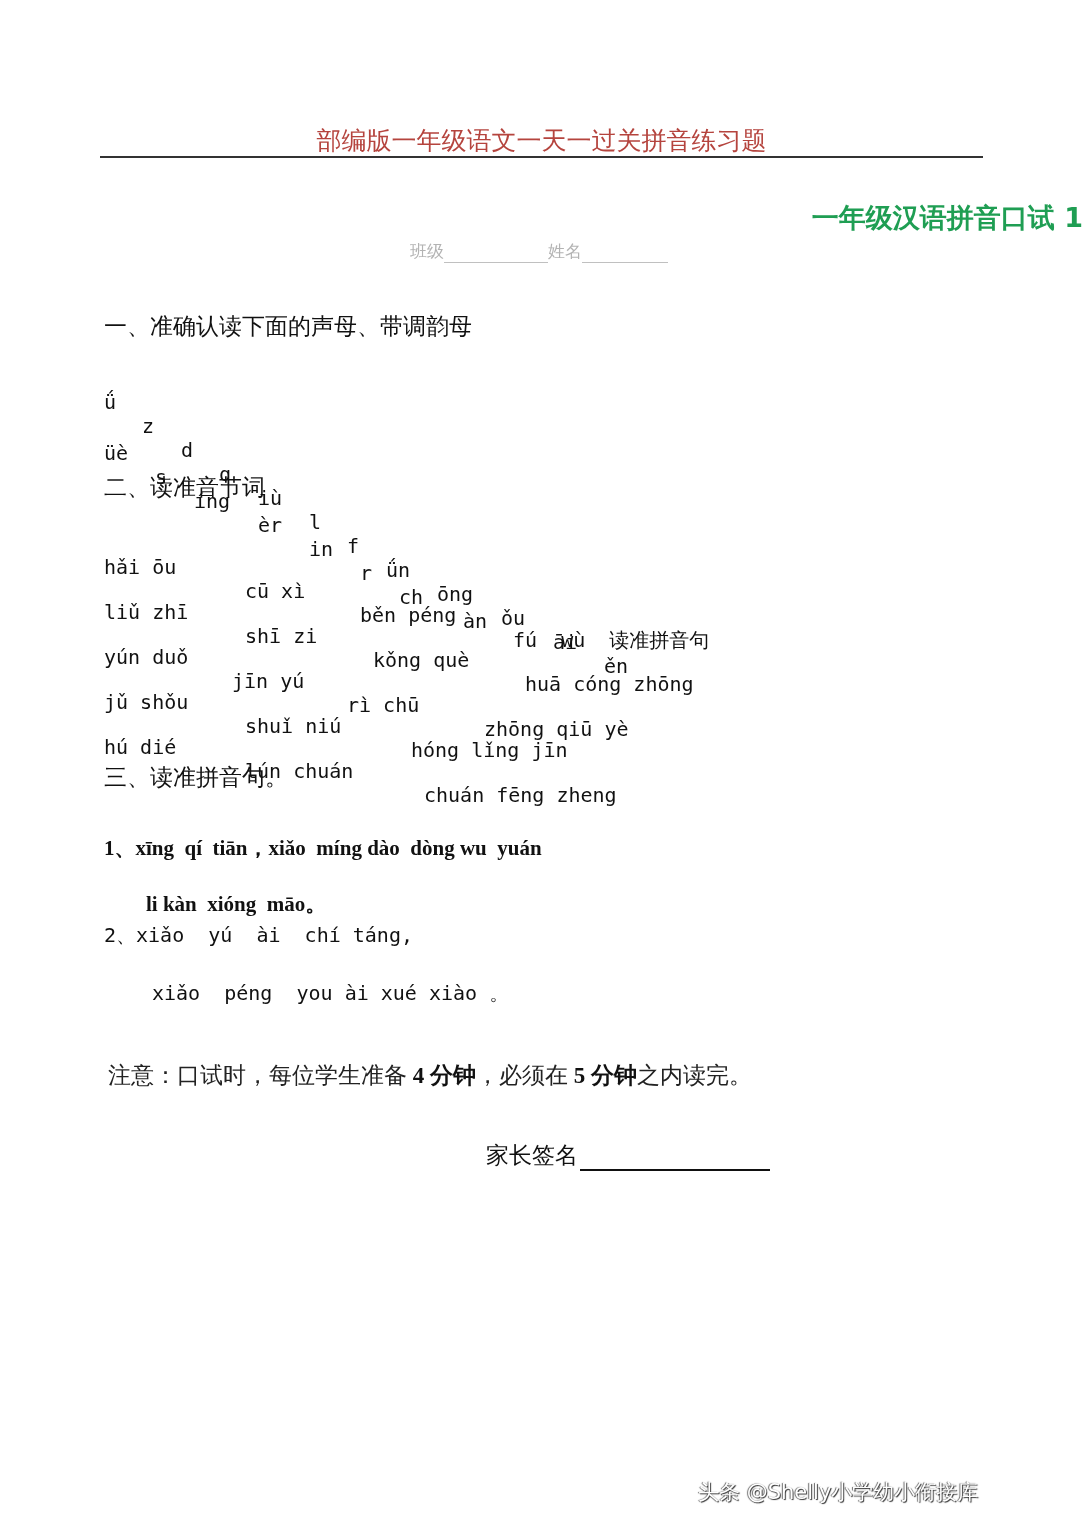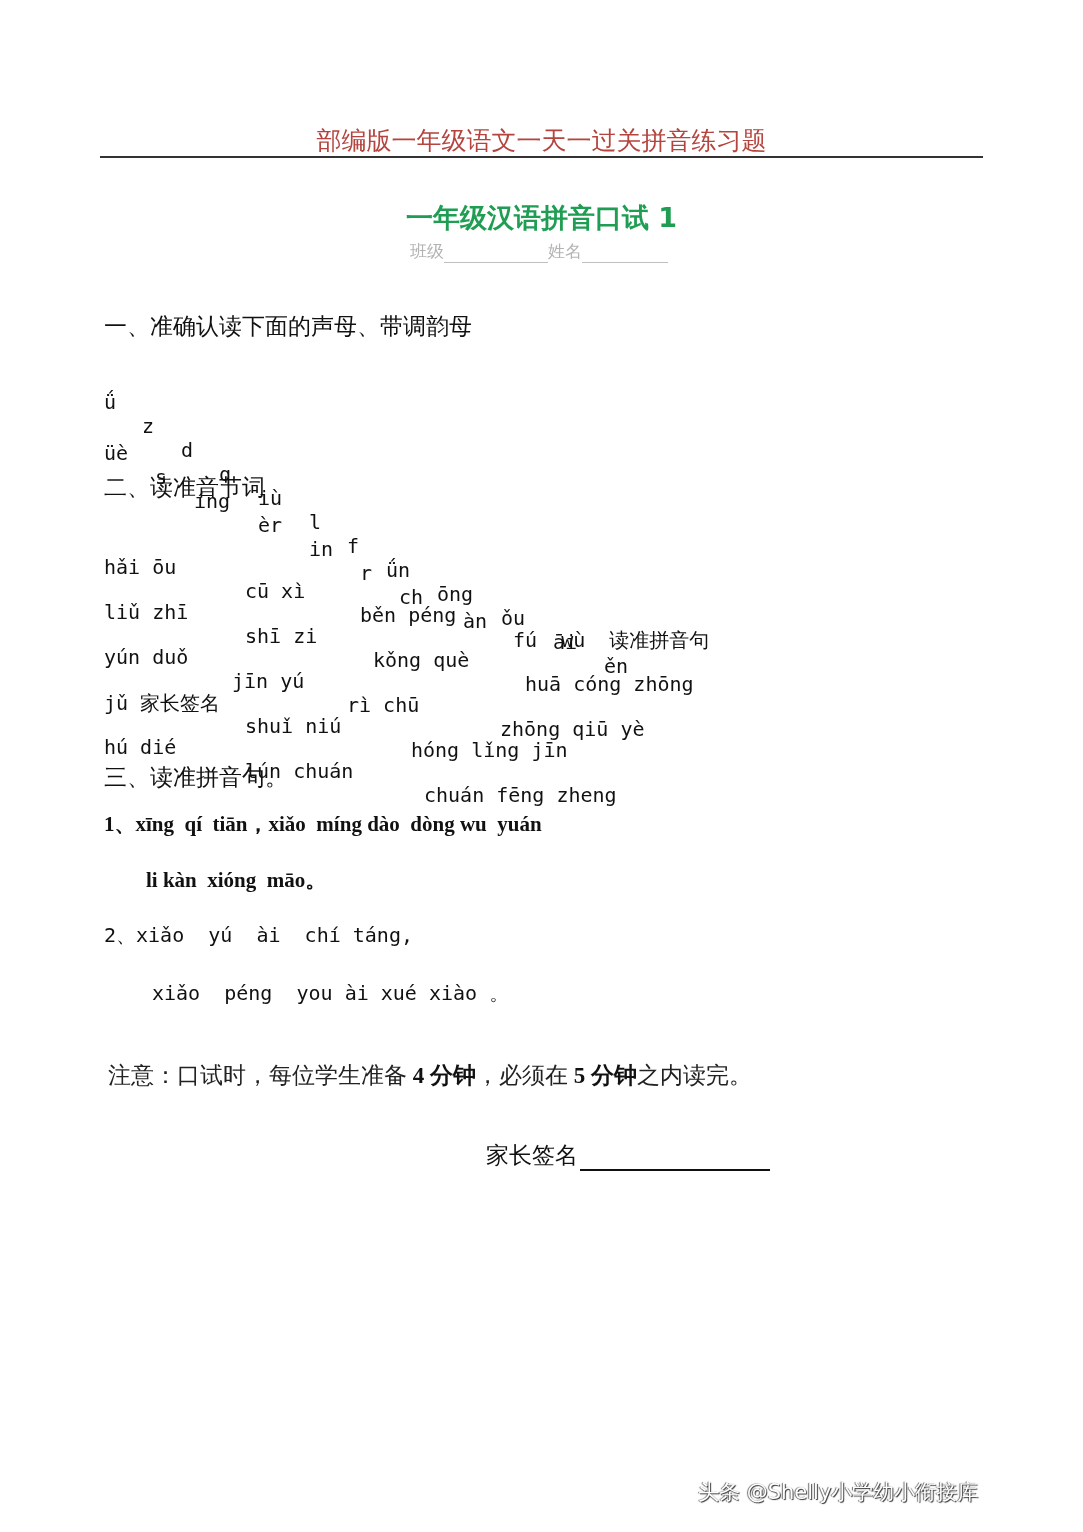--- a/index.html
+++ b/index.html
@@ -2,28 +2,28 @@
 <html><head>
 <meta charset="utf-8">
 <style>
   html, body { margin:0; padding:0; }
   body { width:1083px; height:1532px; background:#ffffff; position:relative; overflow:hidden;
          font-family:"DejaVu Serif", "Liberation Serif", serif; color:#111; }
   .abs { position:absolute; }
   .header-title { top:124px; left:0; width:1083px; text-align:center; font-family:Liberation Sans, sans-serif;
                   font-size:25px; color:#b5443e; letter-spacing:0px; }
   .header-rule { top:156px; left:100px; width:883px; height:2px; background:#333; }
-  .main-title { top:200px; left:0; width:1083px; text-align:center; font-family:"DejaVu Sans", sans-serif;
+  .main-title { top:200px; left:0; width:1083px; text-align:right; font-family:"DejaVu Sans", sans-serif;
                 font-size:27px; font-weight:bold; color:#1f9e53; }
   .fill-row { top:240px; left:410px; font-family:"Liberation Serif", serif; font-size:17px; color:#b3b3b3; display:flex; align-items:flex-end; }
   .blank { display:inline-block; border-bottom:1px solid #c0c0c0; height:18px; }
   .section-heading { left:104px; font-family:"DejaVu Sans", sans-serif; font-size:23px; color:#111; }
   .py-line { left:104px; font-family:"DejaVu Sans Mono", monospace; font-size:20px; color:#111; white-space:pre; }
   .py-item { position:absolute; white-space:pre; }
-  .sentence { font-family:"Liberation Serif", serif; font-weight:bold; font-size:21px; }
+  .sentence { font-family:"Liberation Serif", serif; font-weight:bold; font-size:21px;margin-top:24px; }
   .sentence2 { font-family:"DejaVu Sans Mono", monospace; font-size:20px; }
   .note { top:1060px; left:108px; font-family:"Liberation Serif", serif; font-size:23px; color:#222; }
   .note b { font-weight:bold; color:#111; }
   .signature { top:1140px; left:486px; font-family:"DejaVu Sans", sans-serif; font-size:23px; color:#111; display:flex; align-items:flex-end; }
   .sig-line { display:inline-block; width:190px; border-bottom:2px solid #111; height:28px; margin-left:2px; }
   .watermark { top:1478px; left:698px; font-family:"DejaVu Sans", sans-serif; font-size:21px; color:#ffffff;
                text-shadow: 1px 1px 1px #333, -1px 0 1px #666; }
 </style>
 </head>
 <body>
@@ -77,24 +77,24 @@
 <div class="abs py-line" style="top:576px; width:650px; height:28px">
   <span class="py-item" style="left:0px">liǔ zhī</span>
   <span class="py-item" style="left:141px">shī zi</span>
   <span class="py-item" style="left:269px">kǒng què</span>
   <span class="py-item" style="left:421px">huā cóng zhōng</span>
 </div>
 <div class="abs py-line" style="top:621px; width:650px; height:28px">
   <span class="py-item" style="left:0px">yún duǒ</span>
   <span class="py-item" style="left:128px">jīn yú</span>
   <span class="py-item" style="left:243px">rì chū</span>
-  <span class="py-item" style="left:396px">zhōng qiū yè</span>
+  <span class="py-item" style="left:380px">zhōng qiū yè</span>
 </div>
 <div class="abs py-line" style="top:666px; width:650px; height:28px">
-  <span class="py-item" style="left:0px">jǔ 家长签名</span>
+  <span class="py-item" style="left:0px">jǔ shǒu</span>
   <span class="py-item" style="left:141px">shuǐ niú</span>
   <span class="py-item" style="left:307px">hóng lǐng jīn</span>
 </div>
 <div class="abs py-line" style="top:711px; width:650px; height:28px">
   <span class="py-item" style="left:0px">hú dié</span>
   <span class="py-item" style="left:141px">lún chuán</span>
   <span class="py-item" style="left:320px">chuán fēng zheng</span>
 </div>
 
 <div class="abs section-heading" style="top:762px">三、读准拼音句。</div>

